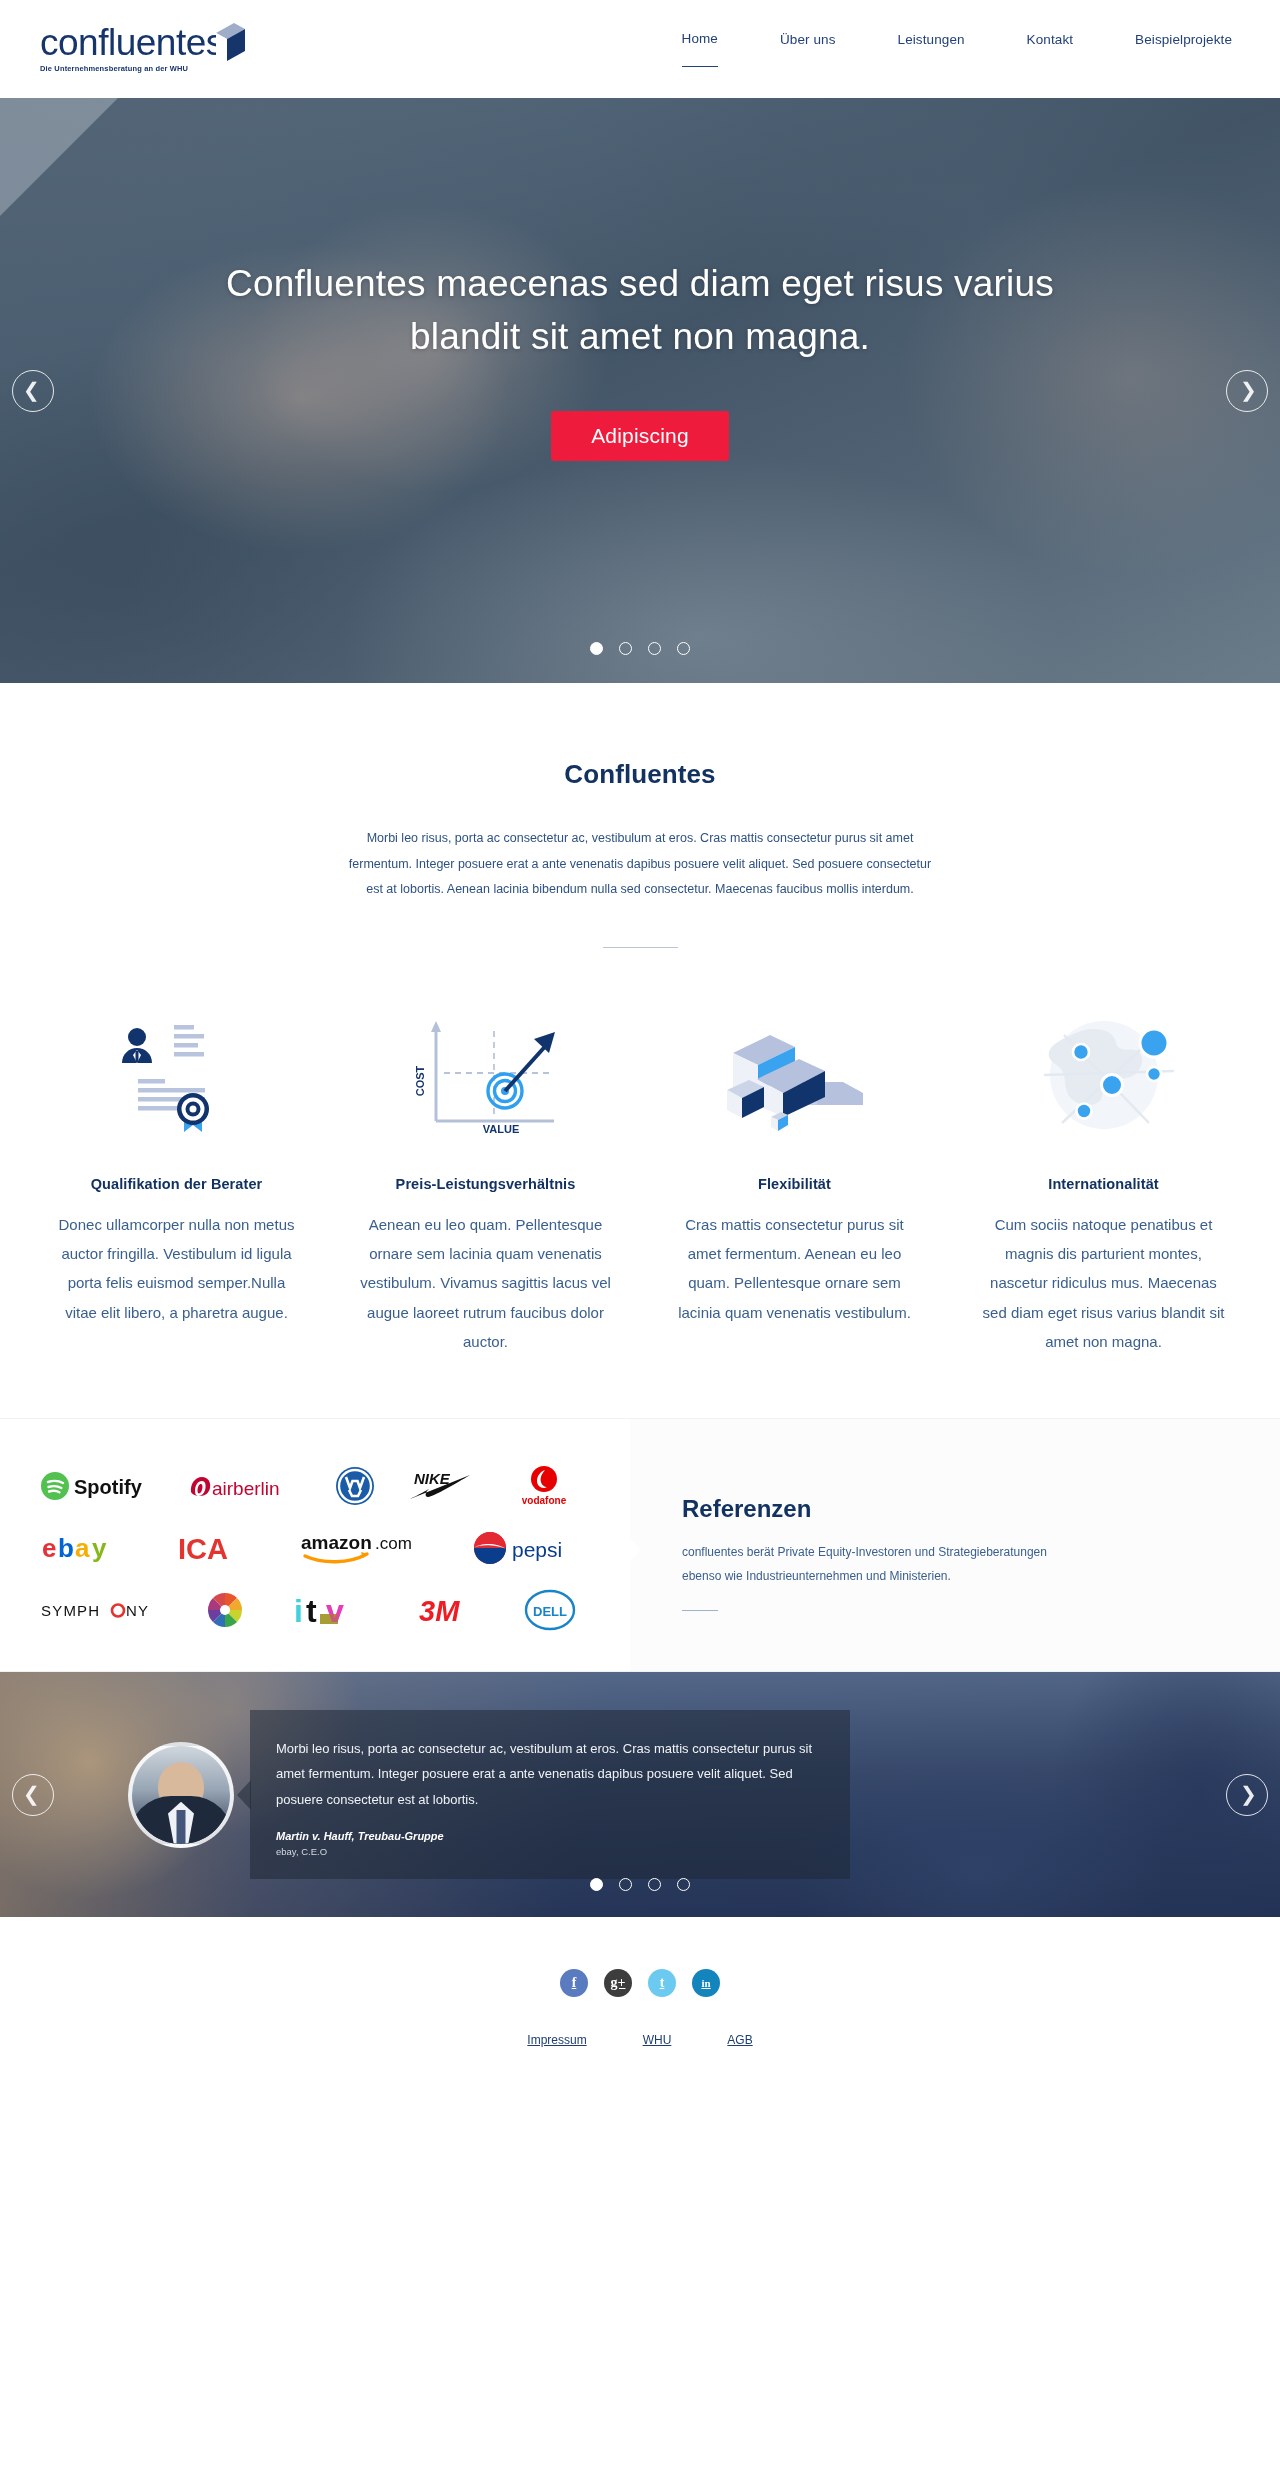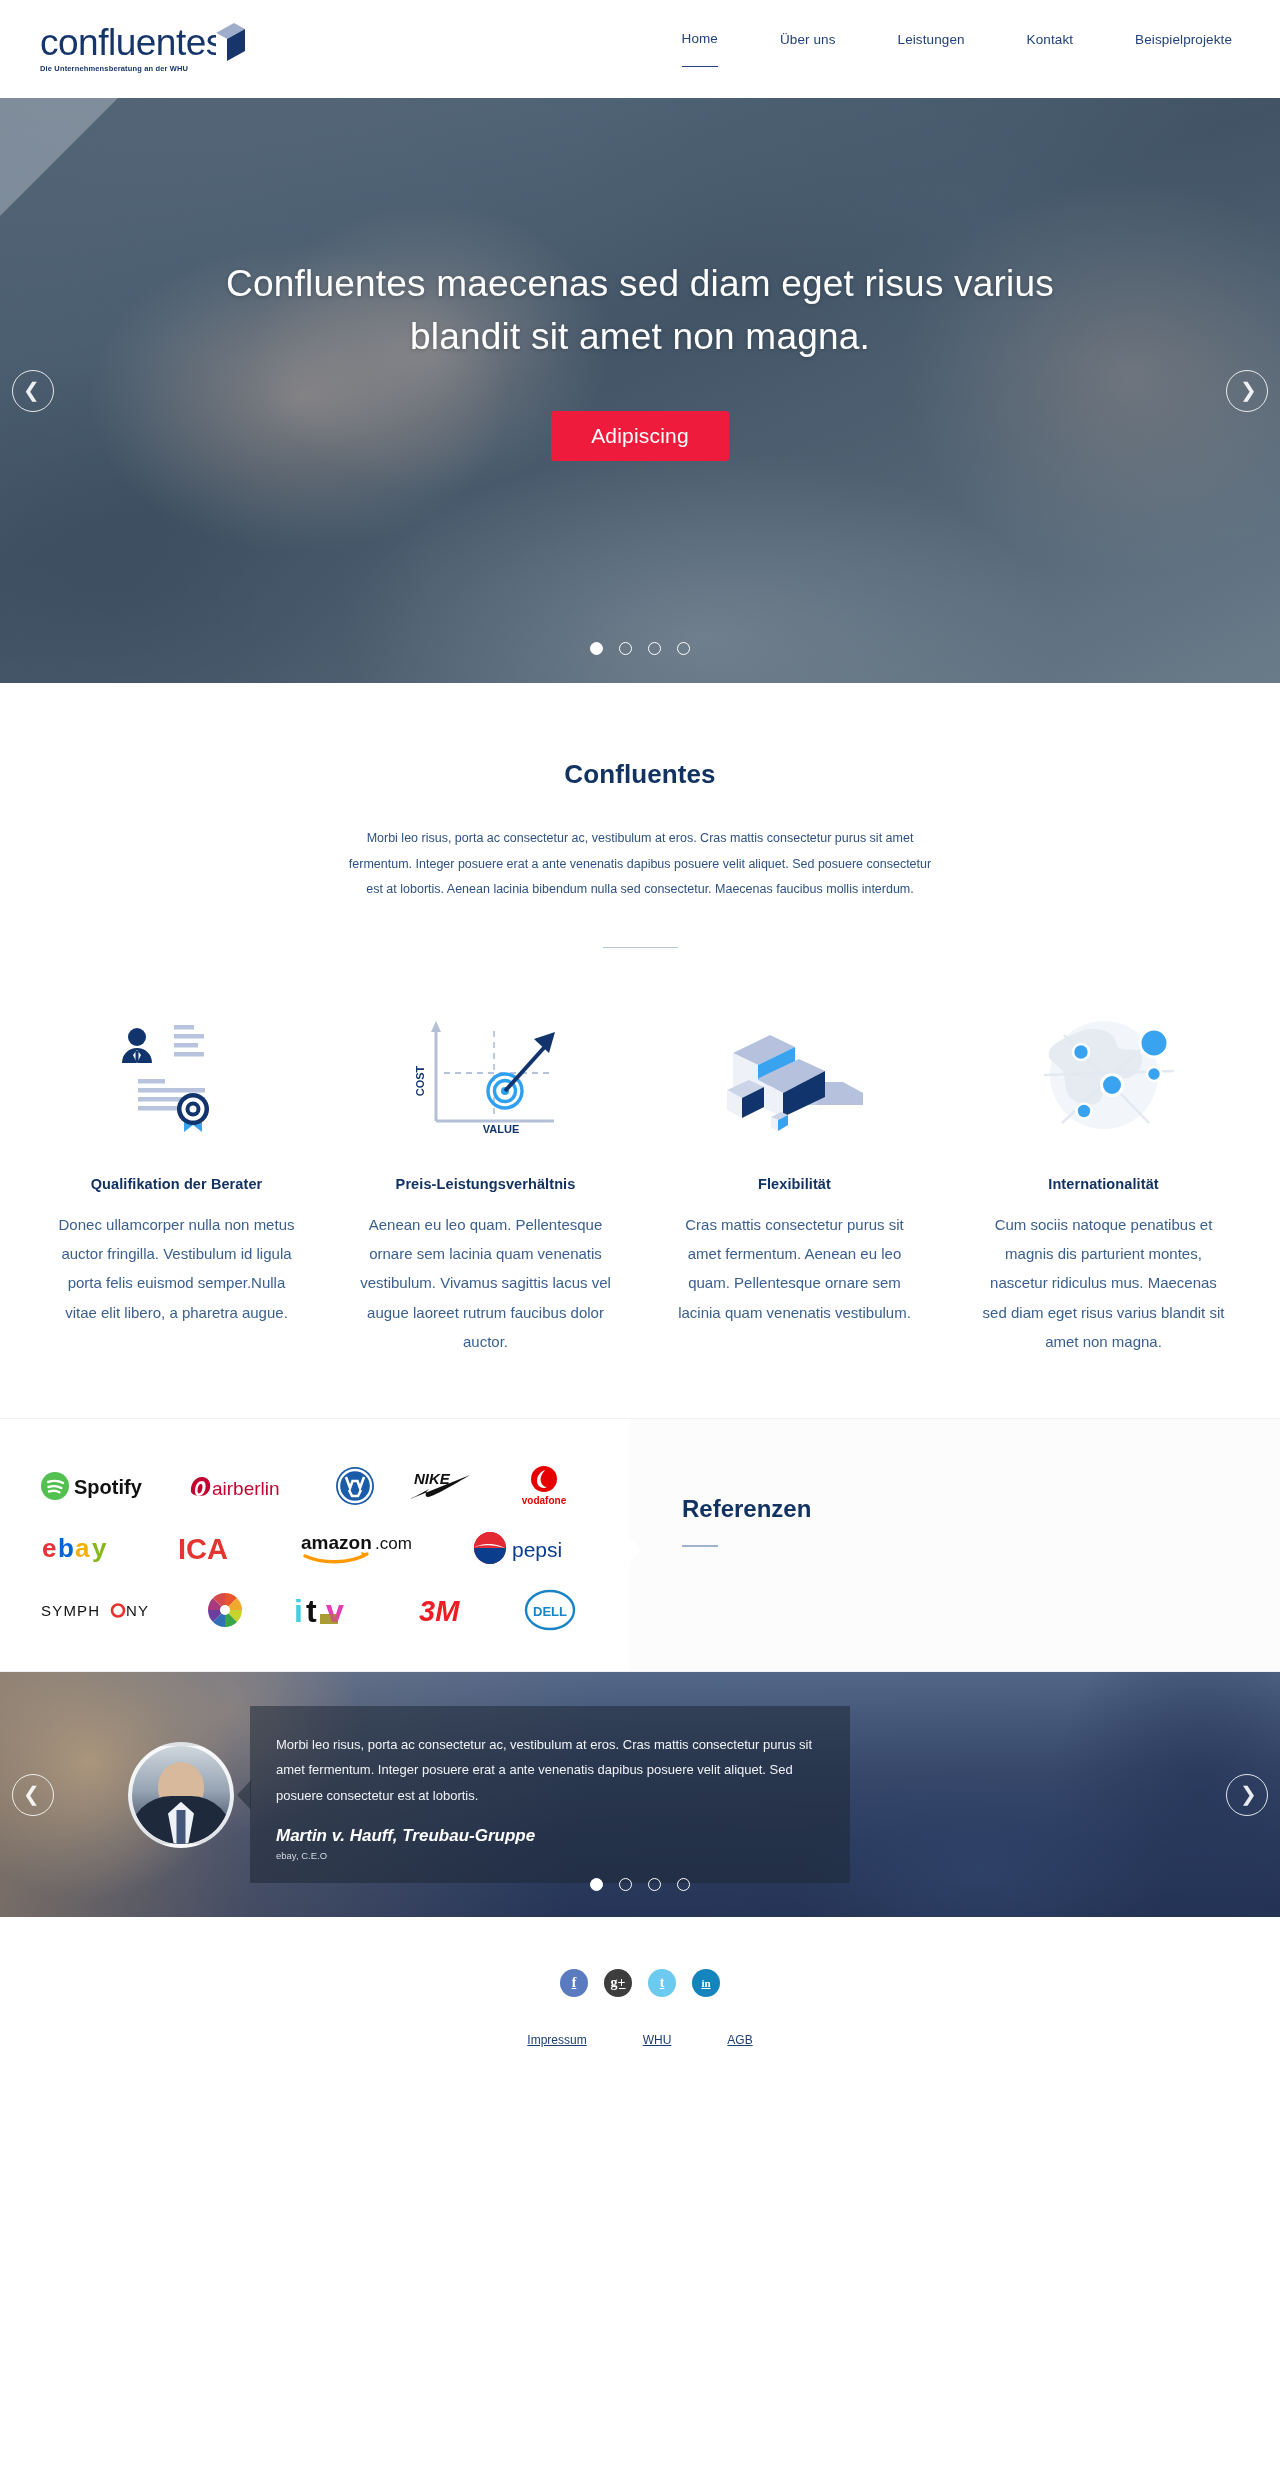--- a/index.html
+++ b/index.html
@@ -158,21 +158,21 @@
   .quote-card{
     margin-left:16px; background:rgba(28,38,52,.52); padding:26px 30px 22px 26px;
     width:600px; position:relative; color:#fff;
   }
   .quote-card:before{
     content:""; position:absolute; left:-13px; top:50%; transform:translateY(-50%);
     width:0; height:0; border-top:15px solid transparent; border-bottom:15px solid transparent;
     border-right:14px solid rgba(28,38,52,.52);
   }
   .quote-text{ font-size:13px; line-height:1.95; color:#f0f3f6; }
-  .quote-name{ font-size:17px; font-weight:700; font-style:italic; margin-top:18px; color:#fff; }
+  .quote-name{ font-size:11px; font-weight:700; font-style:italic; margin-top:18px; color:#fff; }
   .quote-role{ font-size:9.5px; color:#d3dae2; margin-top:4px; }
   .testi .dots{ bottom:26px; }
 
   
   .footer{ background:#fff; padding:52px 0 56px; text-align:center; }
   .socials{ display:flex; justify-content:center; gap:16px; }
   .social{
     width:28px; height:28px; border-radius:50%; display:flex; align-items:center; justify-content:center;
     color:#fff; font-size:14px; font-weight:700; cursor:pointer; font-family:"Liberation Serif", serif;
   }
@@ -467,20 +467,21 @@
         <svg width="52" height="42" viewBox="0 0 52 42">
           <ellipse cx="26" cy="21" rx="24" ry="19" fill="none" stroke="#1884c7" stroke-width="2.4"></ellipse>
           <text x="26" y="27" font-family="Liberation Sans, sans-serif" font-size="13" font-weight="700" fill="#1884c7" text-anchor="middle">DELL</text>
         </svg>
       </div>
     </div>
   </div>
 
   <div class="refs-right">
     <h2 class="refs-title">Referenzen</h2>
+    <p class="refs-text">confluentes berät Private Equity-Investoren und Strategieberatungen ebenso wie Industrieunternehmen und Ministerien.</p>
     <div class="refs-rule"></div>
   </div>
 </section>
 
 <section class="testi">
   <div class="testi-tex"></div>
   <div class="testi-dark"></div>
 
   <div class="car-arrow left">
     <span>❮</span>

